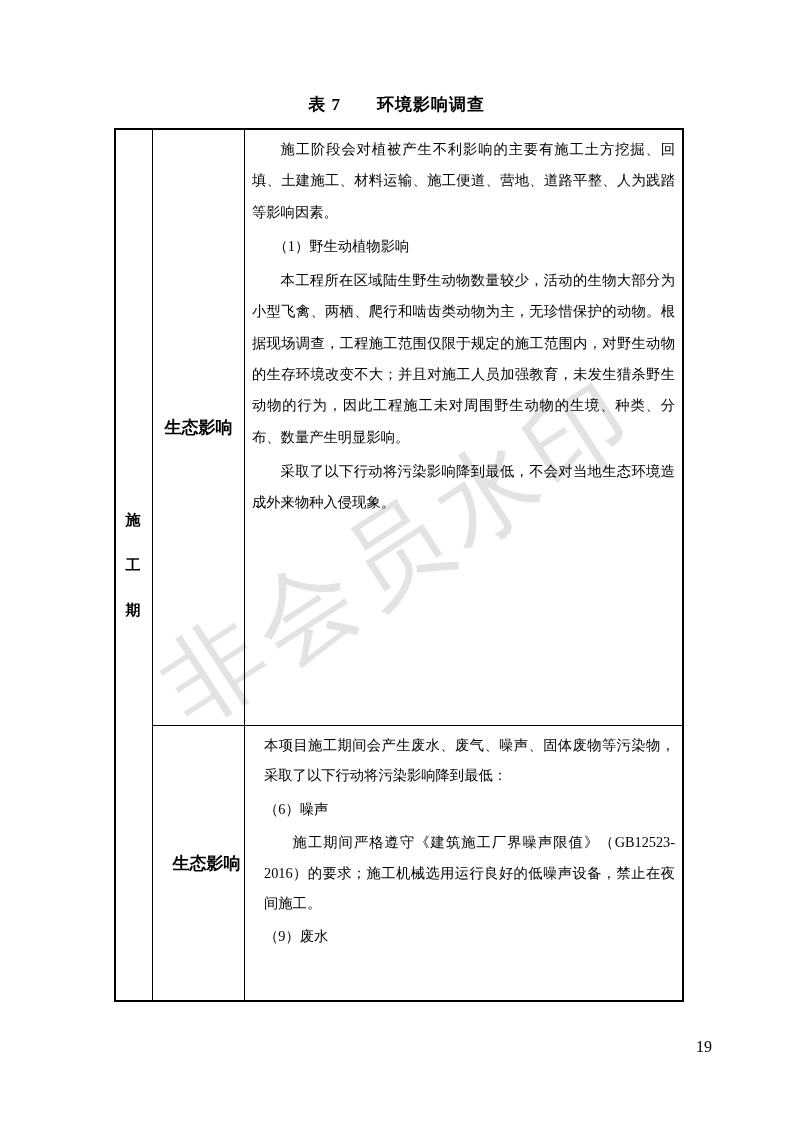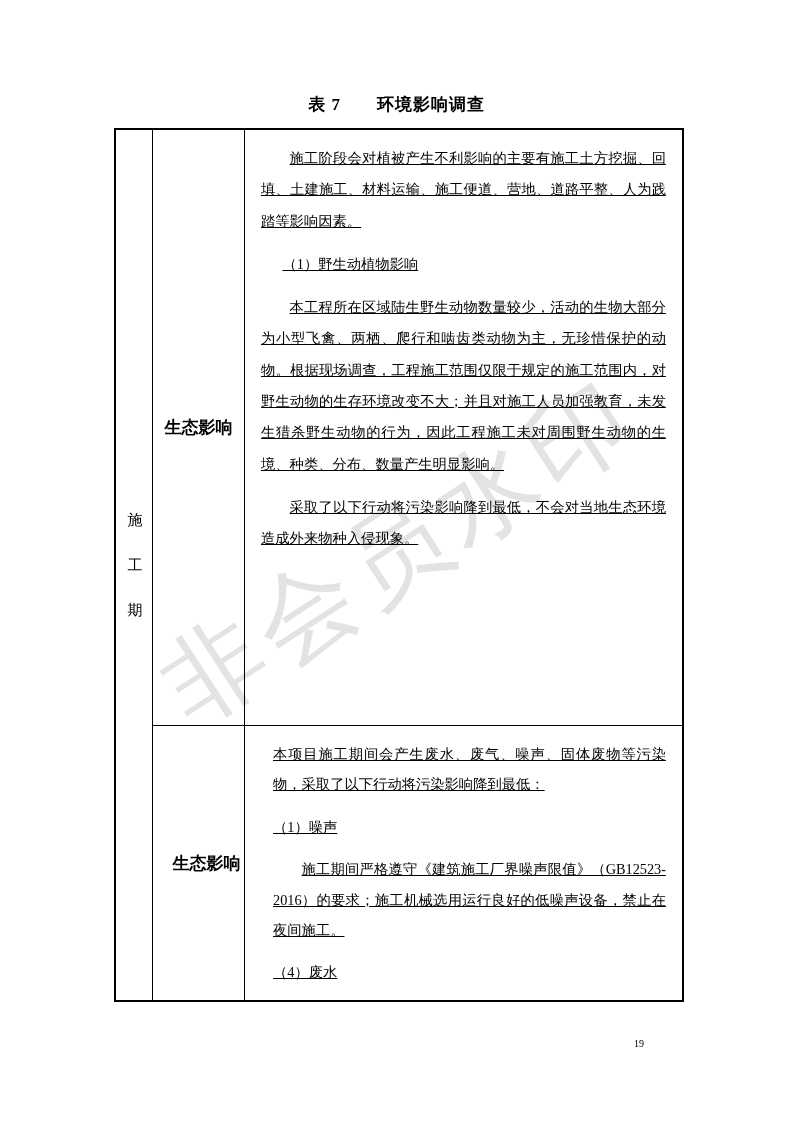--- a/index.html
+++ b/index.html
@@ -26,43 +26,43 @@
     grid-template-columns:36px 92px 1fr;
     grid-template-rows:596px 1fr;
     z-index:1;background:transparent;
   }
   .cell{box-sizing:border-box;overflow:hidden;}
   .phase-cell{
     grid-column:1;grid-row:1/3;
     display:flex;align-items:center;justify-content:center;
   }
   .phase-text{
-    width:17px;font-weight:normal;font-size:15px;line-height:45px;
-    word-break:break-all;text-align:right;
+    width:17px;font-weight:bold;font-size:15px;line-height:45px;
+    word-break:break-all;text-align:left;
   }
   .label-cell{
     grid-column:2;border-left:1px solid #000;
     display:flex;align-items:center;justify-content:center;
     font-weight:bold;font-size:17px;text-align:right;
   }
   .content-cell{
     grid-column:3;border-left:1px solid #000;
     padding:1px 4px 0 4px;
     font-size:14.3px;text-align:justify;
   }
   .row1{grid-row:1;border-bottom:1px solid #000;}
   .row2{grid-row:2;padding-left:16px;}
   .content-cell.row1{line-height:31.3px;}
   .content-cell.row2{line-height:30.4px;}
-  .para{margin:12px;text-decoration:underline;}
+  .para{margin:3px;}
   .ind2{text-indent:2em;}
   .ind15{text-indent:1.5em;}
   .page-number{
-    position:absolute;left:634px;top:1038px;width:40px;
-    font-size:10px;text-align:left;z-index:2;
+    position:absolute;left:672px;top:1038px;width:40px;
+    font-size:16px;text-align:right;z-index:2;
   }
 </style>
 </head>
 <body>
 
 <div class="watermark">非会员水印</div>
 
 <div class="doc-title">表 7　　环境影响调查</div>
 
 <div class="tbl">
@@ -78,19 +78,19 @@
       <div class="para ind15">（1）野生动植物影响</div>
       <div class="para ind2">本工程所在区域陆生野生动物数量较少，活动的生物大部分为小型飞禽、两栖、爬行和啮齿类动物为主，无珍惜保护的动物。根据现场调查，工程施工范围仅限于规定的施工范围内，对野生动物的生存环境改变不大；并且对施工人员加强教育，未发生猎杀野生动物的行为，因此工程施工未对周围野生动物的生境、种类、分布、数量产生明显影响。</div>
       <div class="para ind2">采取了以下行动将污染影响降到最低，不会对当地生态环境造成外来物种入侵现象。</div>
     </div>
 
   <div class="cell label-cell row2">
     <span>生态影响</span>
   </div>
   <div class="cell content-cell row2">
       <div class="para">本项目施工期间会产生废水、废气、噪声、固体废物等污染物，采取了以下行动将污染影响降到最低：</div>
-      <div class="para">（1）噪声</div>
+      <div class="para">（6）噪声</div>
       <div class="para ind2">施工期间严格遵守《建筑施工厂界噪声限值》（GB12523-2016）的要求；施工机械选用运行良好的低噪声设备，禁止在夜间施工。</div>
-      <div class="para">（4）废水</div>
+      <div class="para">（9）废水</div>
     </div>
 </div>
 
 <div class="page-number">19</div>
 
 </body></html>

